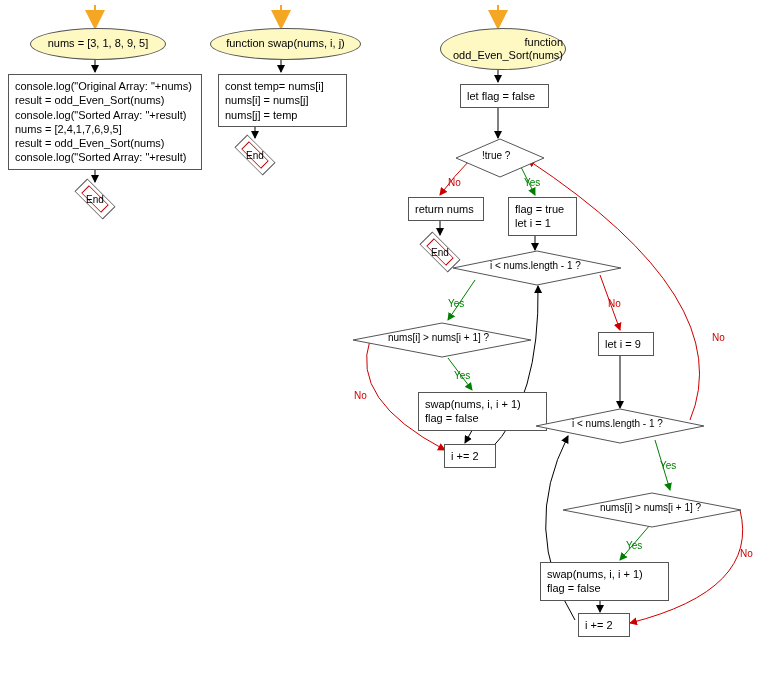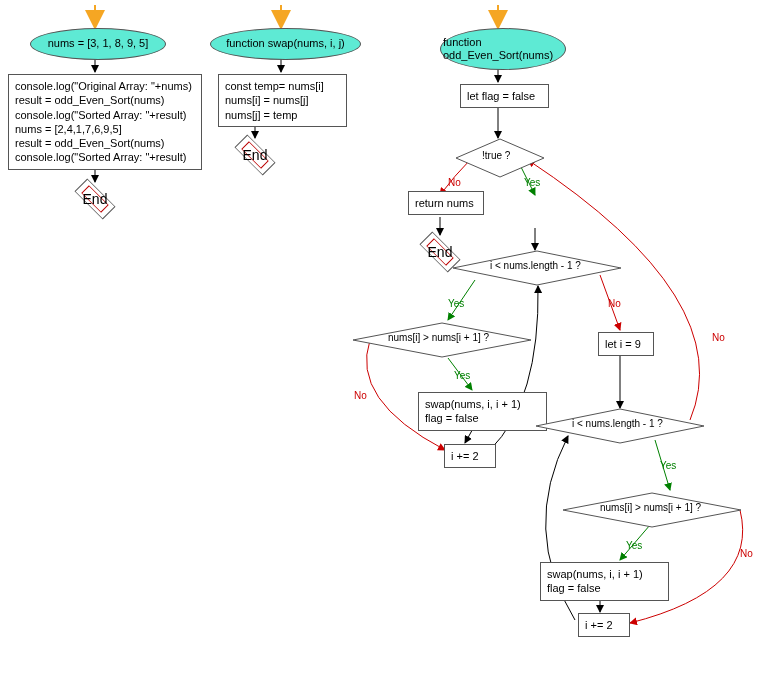--- a/index.html
+++ b/index.html
@@ -1,23 +1,23 @@
 <!DOCTYPE html>
 <html><head>
 <meta charset="utf-8">
 <style>
 html,body{margin:0;padding:0;background:#fff;font-family:Arial,Helvetica,sans-serif;font-size:11px;color:#000}
 .canvas{position:relative;width:763px;height:697px}
 .node{position:absolute;text-align:center}
 .box{border:1px solid #555;background:#fff;padding:4px 6px;text-align:left;white-space:pre;line-height:1.3}
-.ellipse{border:1px solid #555;border-radius:50%;background:#5eead4;display:flex;align-items:center;justify-content:center;text-align:left;line-height:1.2;padding:2px}
+.ellipse{border:1px solid #555;border-radius:50%;background:#fef9c3;display:flex;align-items:center;justify-content:center;text-align:right;line-height:1.2;padding:2px}
 .end-node{position:absolute;width:40px;height:30px}
 .end-node .outer{position:absolute;inset:0;border:1px solid #555;transform:rotate(45deg) scaleY(0.6);background:#fff}
 .end-node .inner{position:absolute;left:6px;top:6px;right:6px;bottom:6px;border:1px solid #b00;transform:rotate(45deg) scaleY(0.6)}
-.end-node .lbl{position:absolute;inset:0;display:flex;align-items:center;justify-content:center;font-size:14px}
+.end-node .lbl{position:absolute;inset:0;display:flex;align-items:center;justify-content:center;font-size:10px}
 .lbl-small{position:absolute;font-size:10px;color:#000}
 svg{position:absolute;left:0;top:0;pointer-events:none}
 </style>
 </head>
 <body>
 
 <div class="canvas">
 
 <svg width="763" height="697">
   <defs>
@@ -114,27 +114,29 @@
 <div class="node ellipse" style="left:440px;top:28px;width:120px;height:36px">
       <span>function
 odd_Even_Sort(nums)</span>
     </div>
 
 <svg style="position:absolute;left:455px;top:138px" width="90" height="40">
       <polygon points="45,1 89,20 45,39 1,20" fill="#fff" stroke="#555"></polygon>
     </svg>
 <div class="lbl-small" style="left:482px;top:150px">!true ?</div>
 
-<div class="node box" style="left:408px;top:191px;width:62px"><span>return nums</span></div>
+<div class="node box" style="left:408px;top:197px;width:62px"><span>return nums</span></div>
 <div class="end-node" style="left:420px;top:237px">
       <div class="outer"></div>
       <div class="inner"></div>
       <div class="lbl">End</div>
     </div>
 
+<div class="node box" style="left:508px;top:197px;width:55px"><span>flag = true
+let i = 1</span></div>
 
 <svg style="position:absolute;left:452px;top:250px" width="170" height="36">
       <polygon points="85,1 169,18 85,35 1,18" fill="#fff" stroke="#555"></polygon>
     </svg>
 <div class="lbl-small" style="left:490px;top:260px">i &lt; nums.length - 1 ?</div>
 
 <svg style="position:absolute;left:352px;top:322px" width="180" height="36">
       <polygon points="90,1 179,18 90,35 1,18" fill="#fff" stroke="#555"></polygon>
     </svg>
 <div class="lbl-small" style="left:388px;top:332px">nums[i] &gt; nums[i + 1] ?</div>

